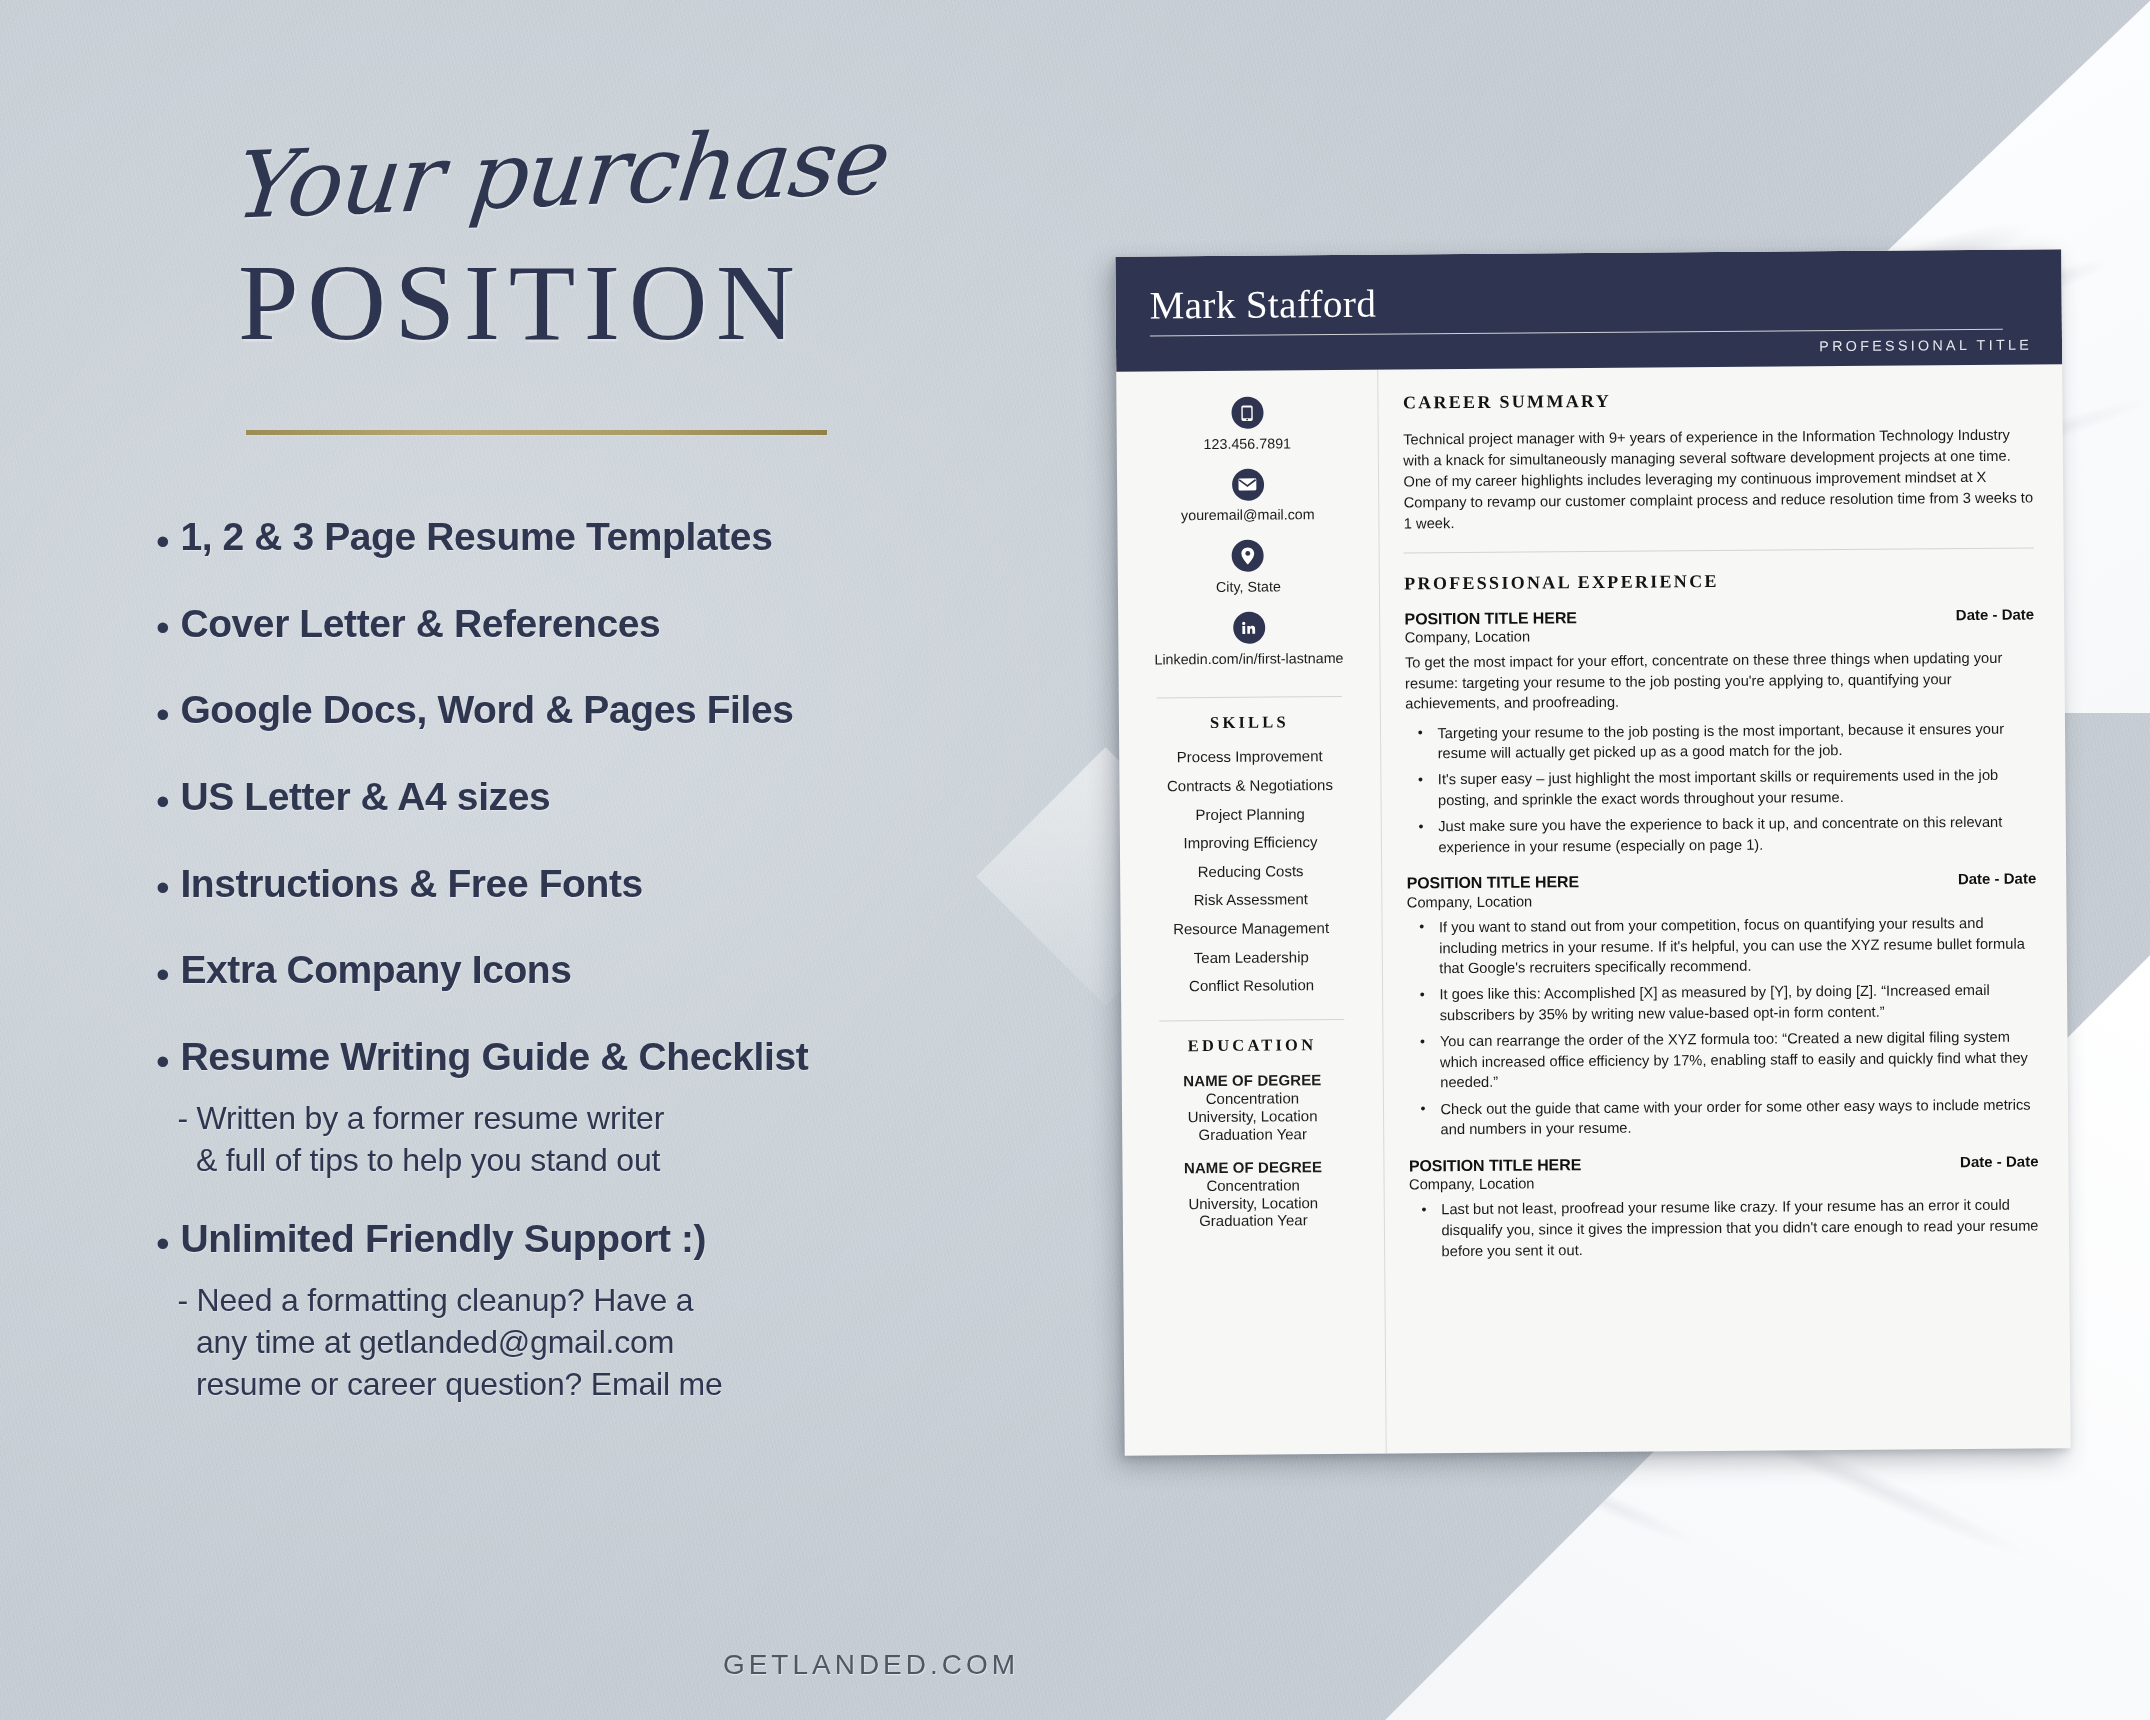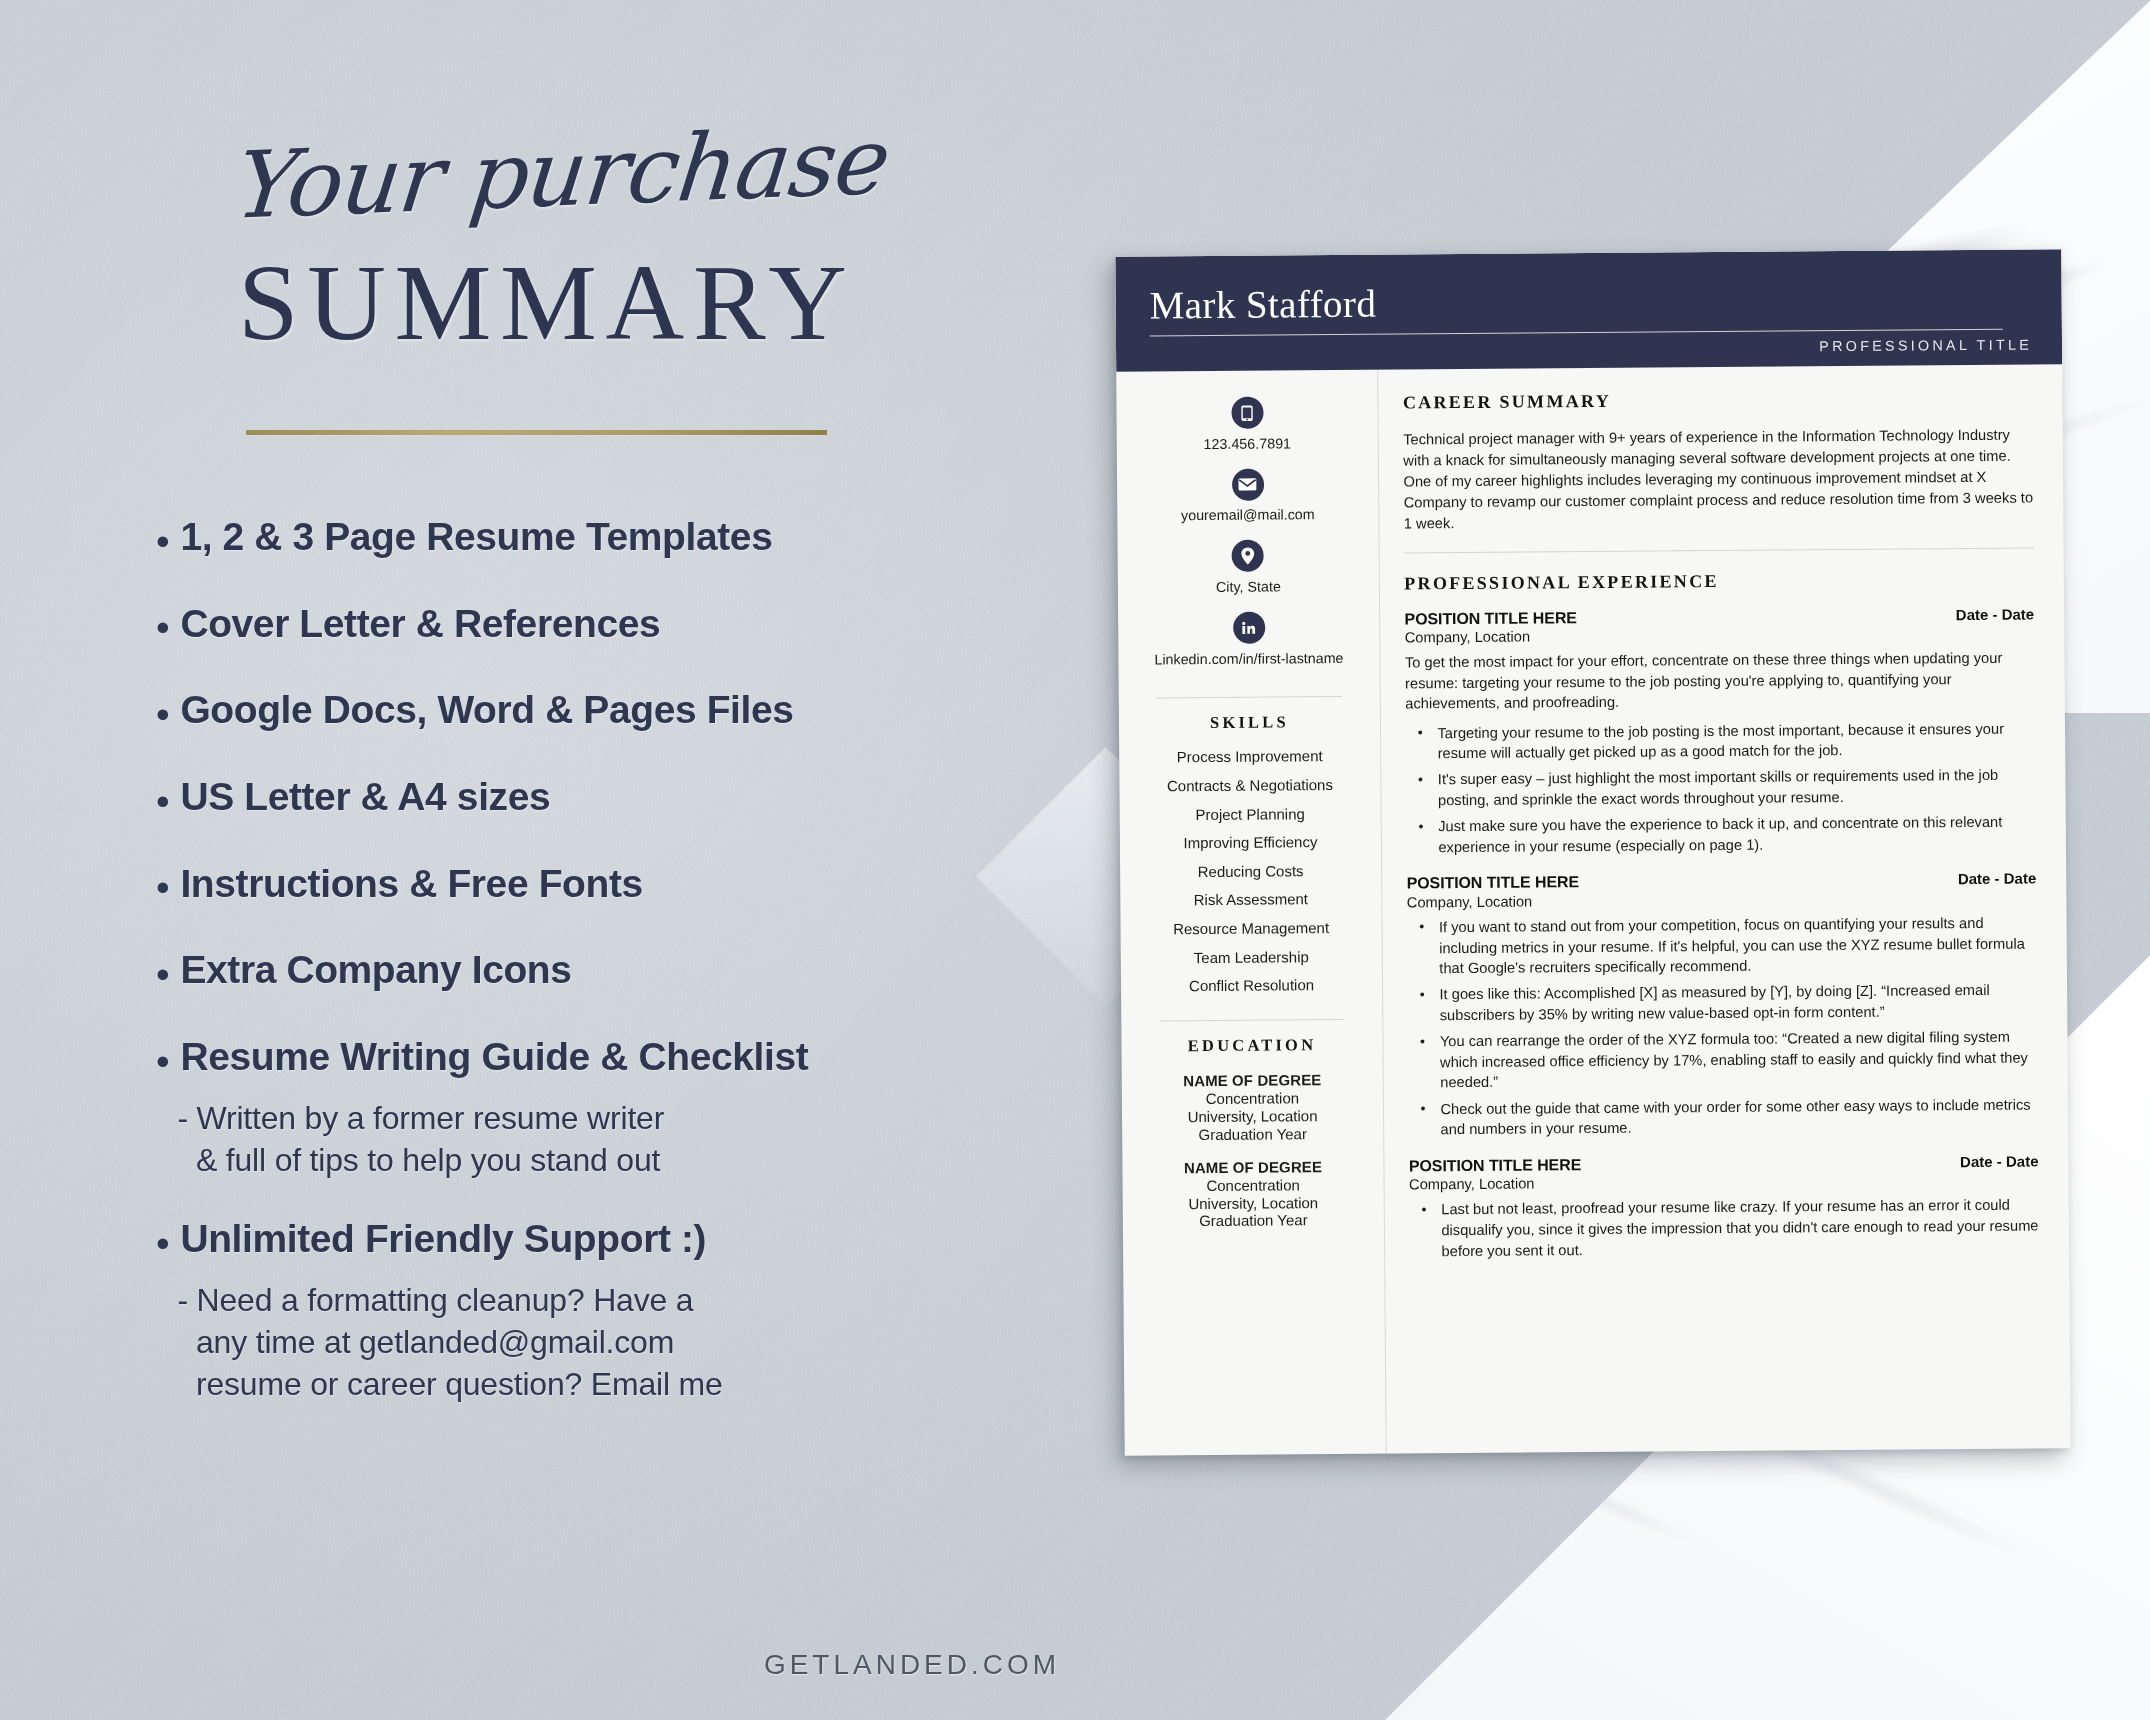--- a/index.html
+++ b/index.html
@@ -167,21 +167,21 @@
     top:1649px;
     text-align:center;
     font-family:"Liberation Sans", sans-serif;
     font-size:28px;
     font-weight:400;
     letter-spacing:4px;
     color:#4e5763;
     text-shadow:0.7px 0.7px 1.4px rgba(255,255,255,.6);
   }
   
-  #footer-brand { width:1742px;margin-left:41px; }
+  #footer-brand { width:1742px; }
 
   
   #resume {
     position:absolute;
     left:1120px; top:253px;
     width:946px; height:1199px;
     background:#f7f7f6;
     box-shadow:
       -7.2px 10px 24.4px rgba(40,48,62,.30),
       -2.2px 2.9px 7.2px rgba(40,48,62,.16);
@@ -368,21 +368,21 @@
 <div id="bg-base"></div>
 <div id="bg-noise"></div>
 <div id="marble-tr"></div>
 <div id="marble-br"></div>
 <div id="deco-diamond"></div>
 
 <div id="left-panel">
 
   <div id="script-title">Your purchase</div>
 
-  <div id="includes-title">SUMMARY</div>
+  <div id="includes-title">POSITION</div>
 
   <div id="gold-rule"></div>
 
   <div id="bullet-list">
 
     <div class="bullet-row">
       <span class="bullet-dot">•</span>
       <span class="bullet-text">1, 2 &amp; 3 Page Resume Templates</span>
     </div>
 

